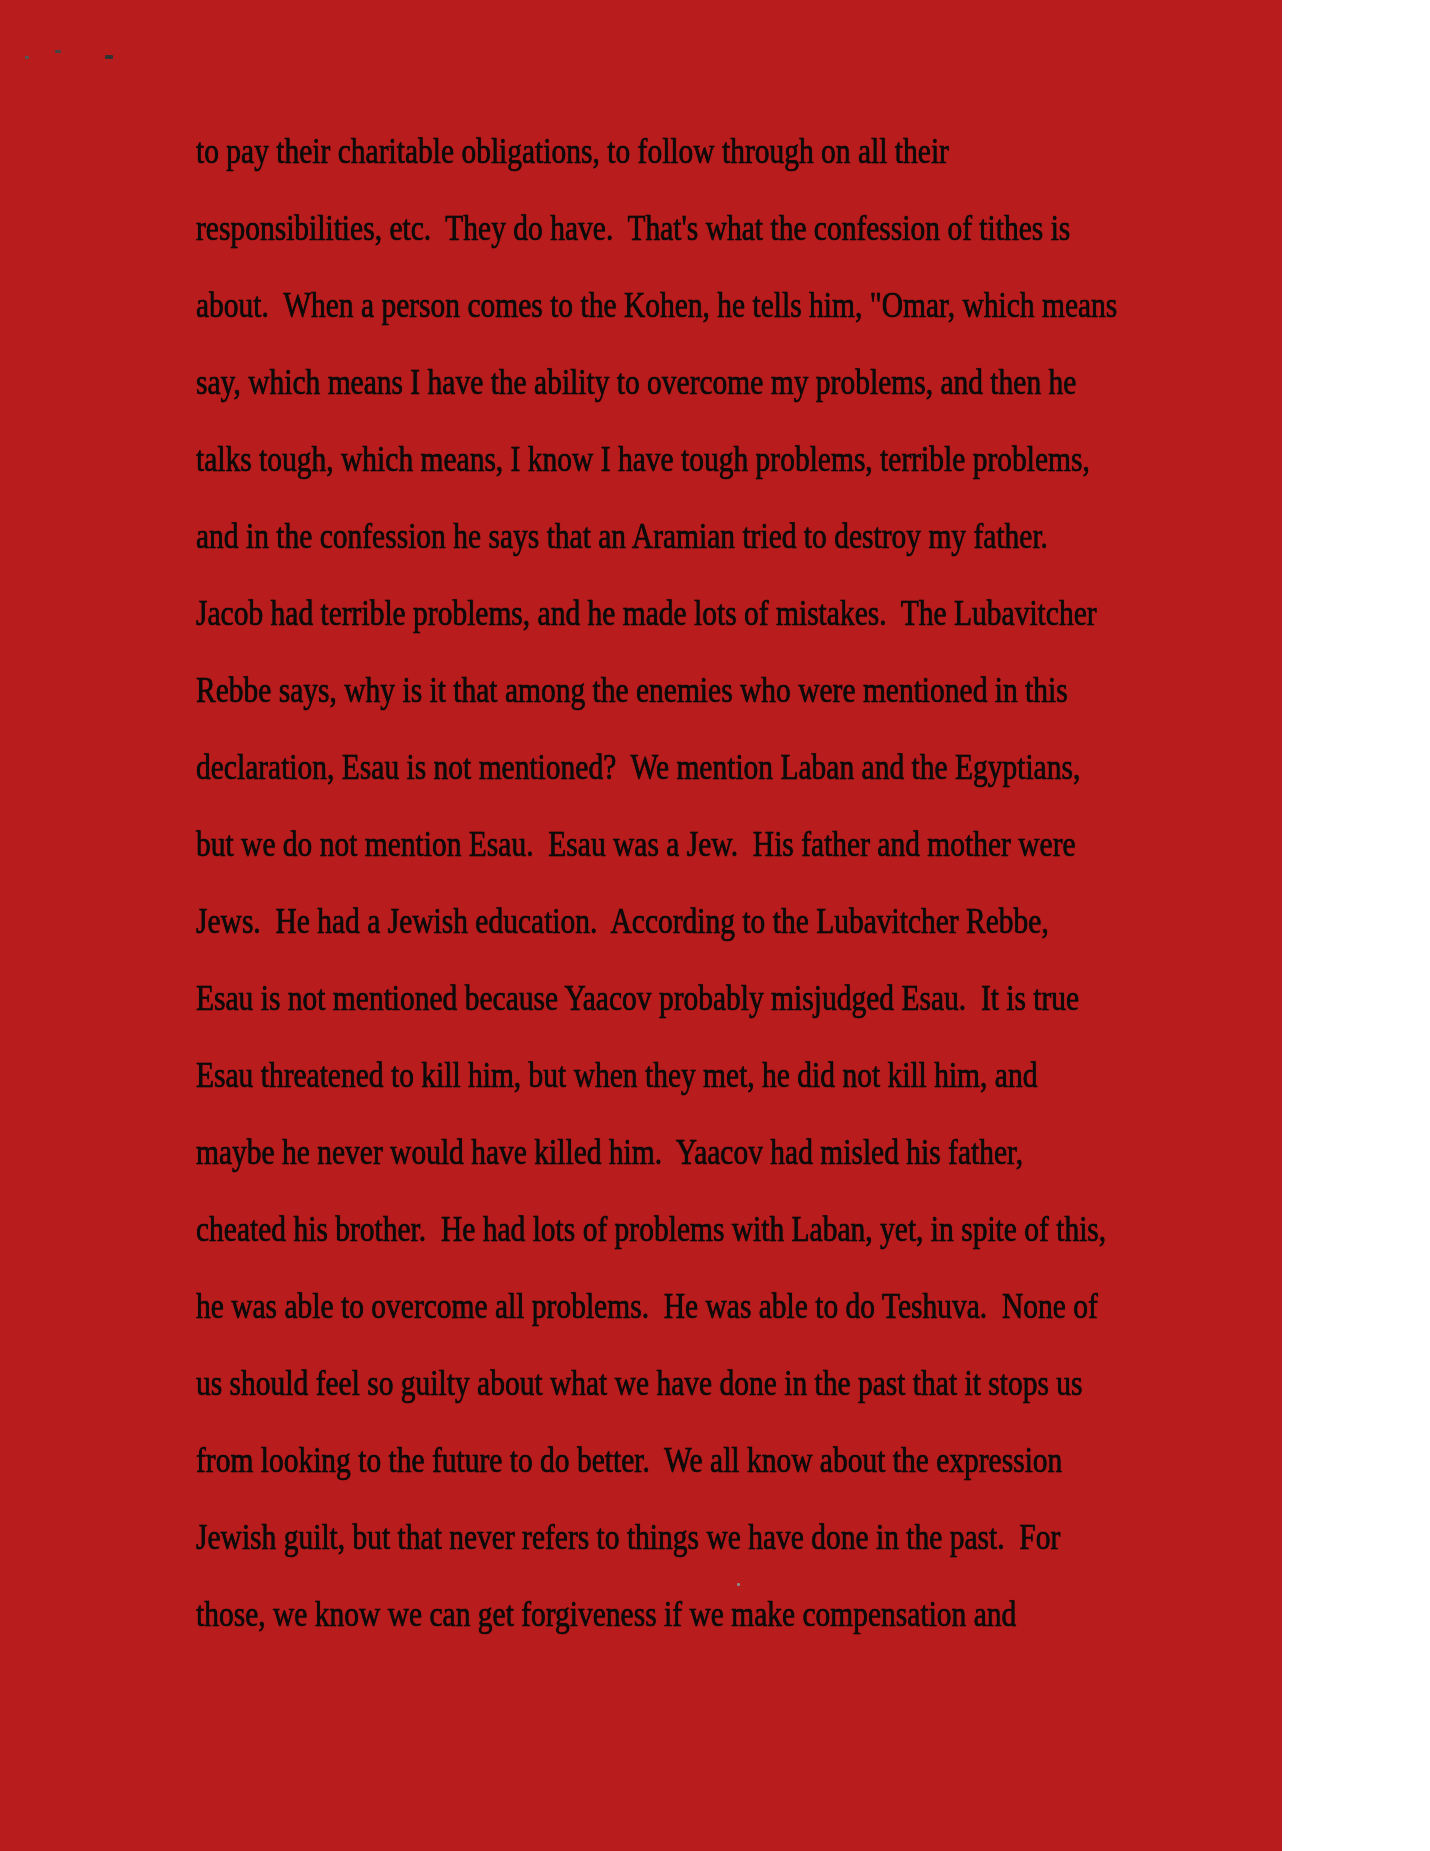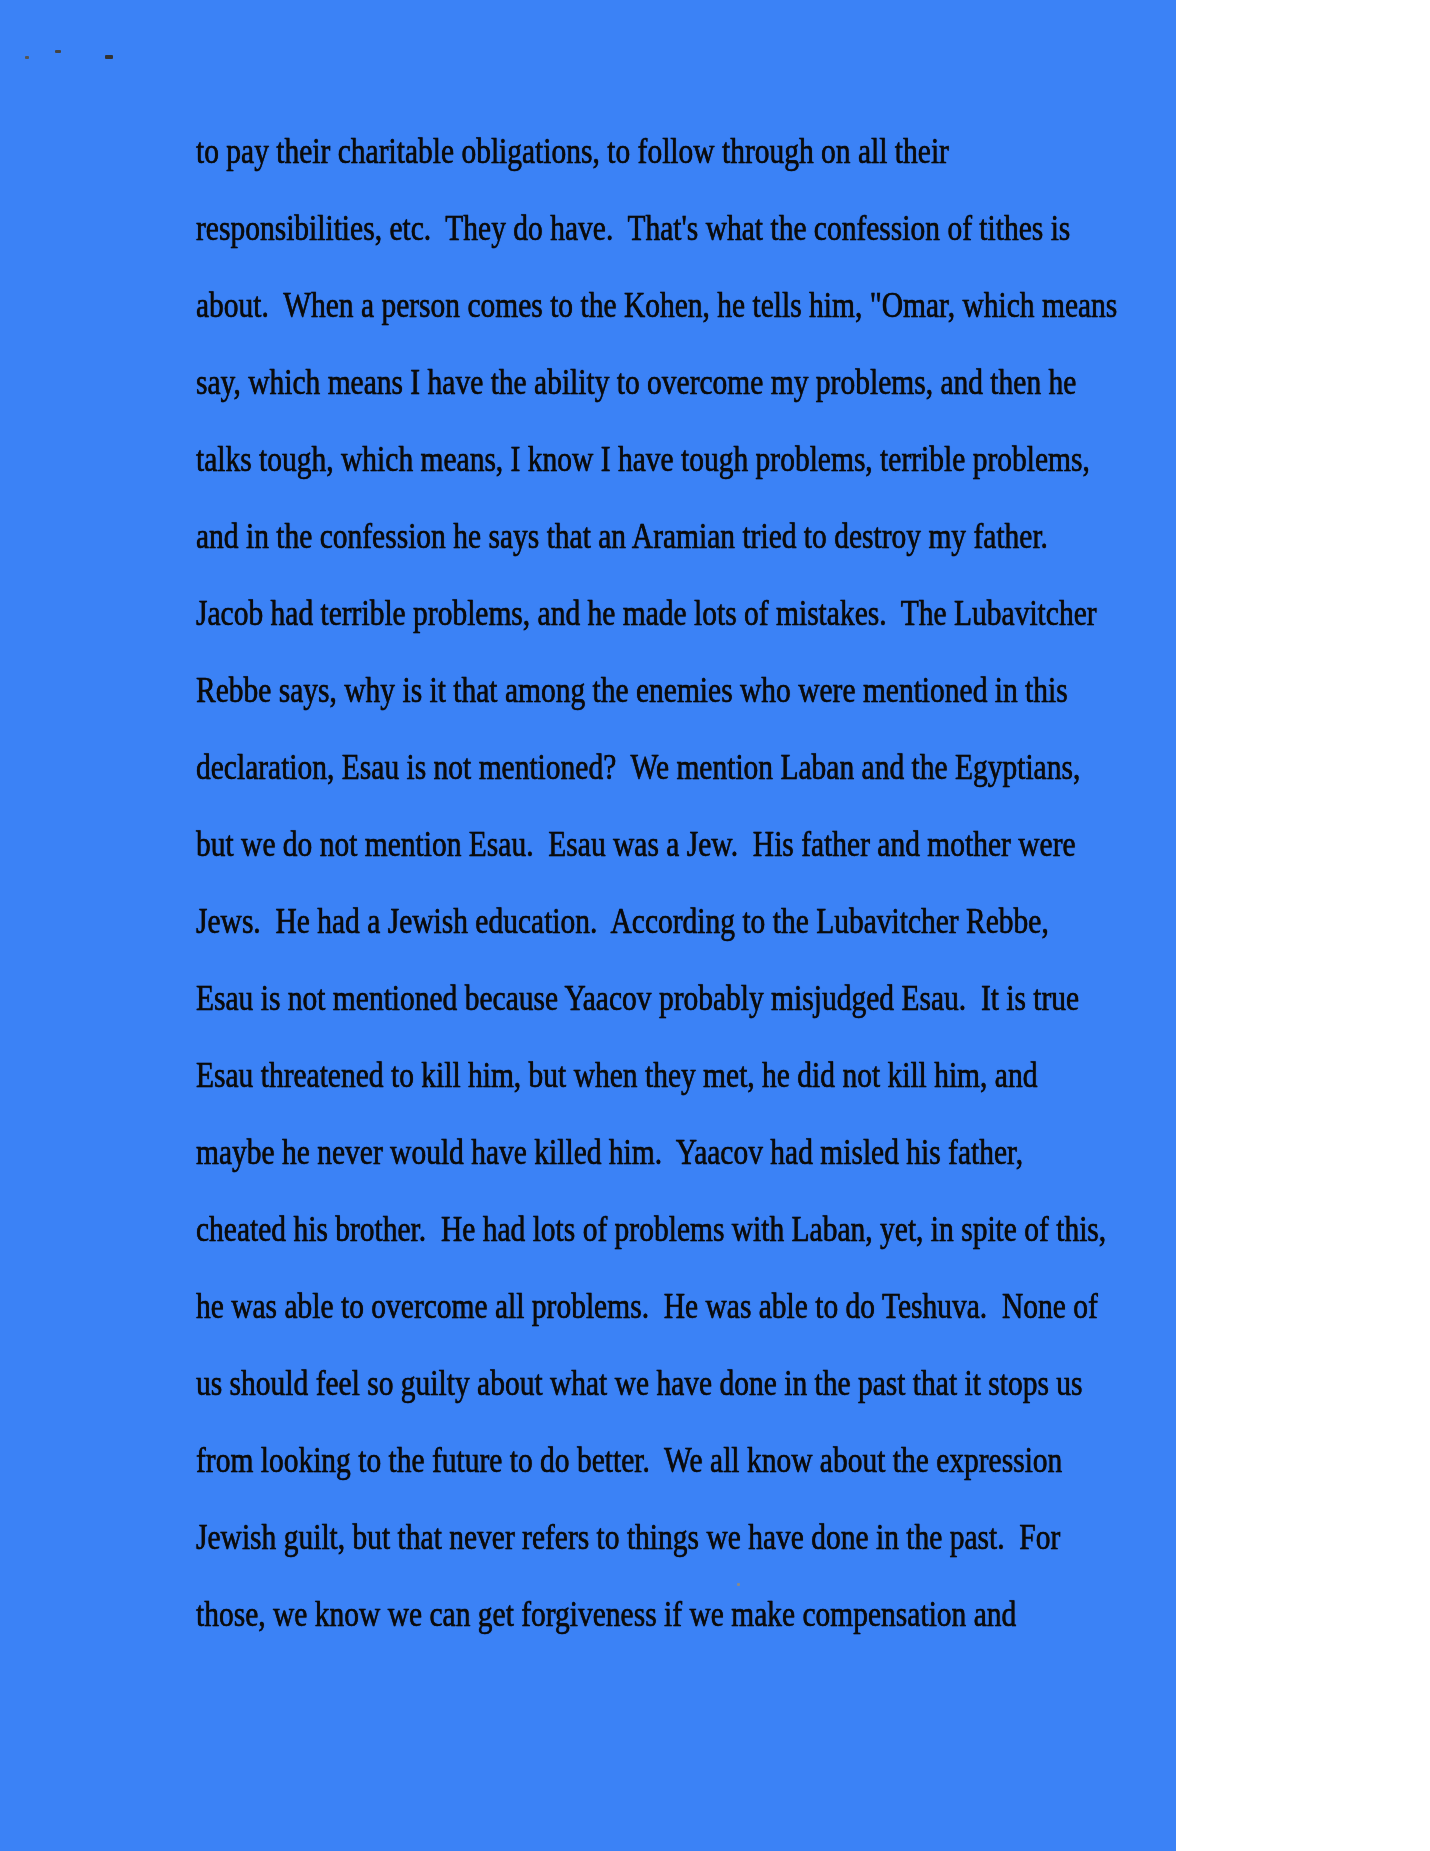--- a/index.html
+++ b/index.html
@@ -2,23 +2,23 @@
 <html><head>
 <meta charset="utf-8">
 <style>
   html, body {
     margin: 0;
     padding: 0;
     background: #ffffff;
   }
   .page {
     position: relative;
-    width: 1176px;
+    width: 1282px;
     height: 1851px;
-    background: #3b82f6;
+    background: #b91c1c;
     overflow: hidden;
   }
   .text-block {
     position: absolute;
     left: 196px;
     top: 113px;
     transform: scaleY(1.222);
     transform-origin: top left;
   }
   .line {

